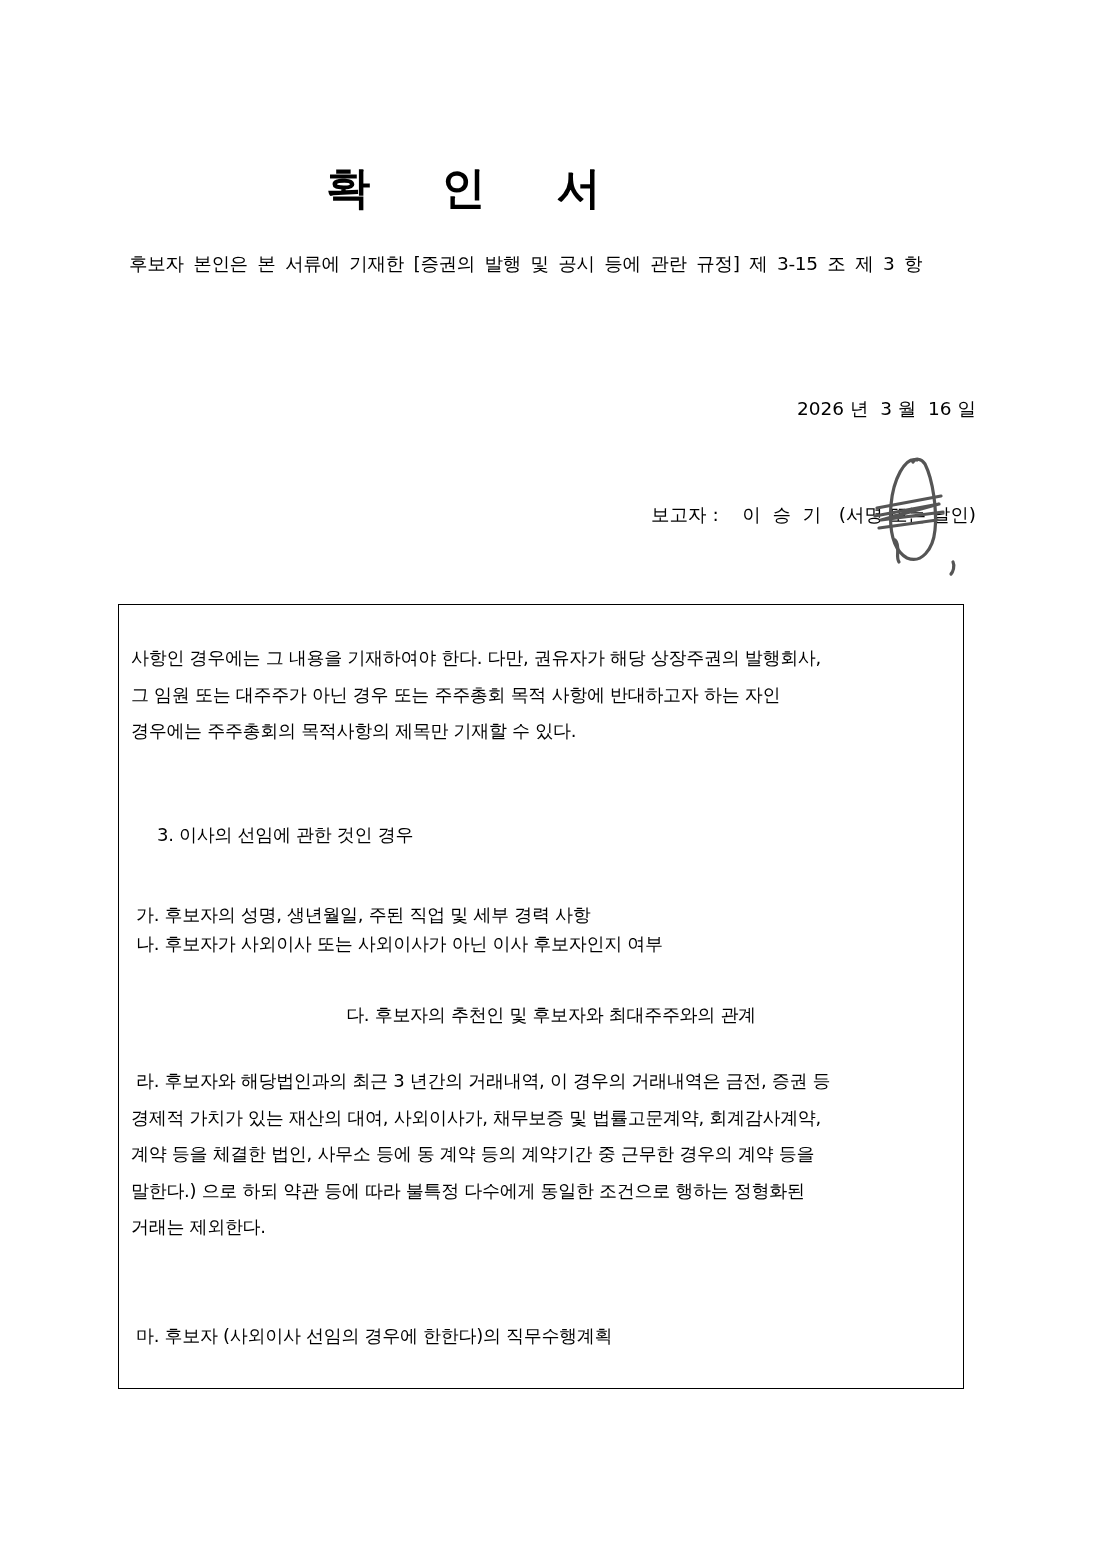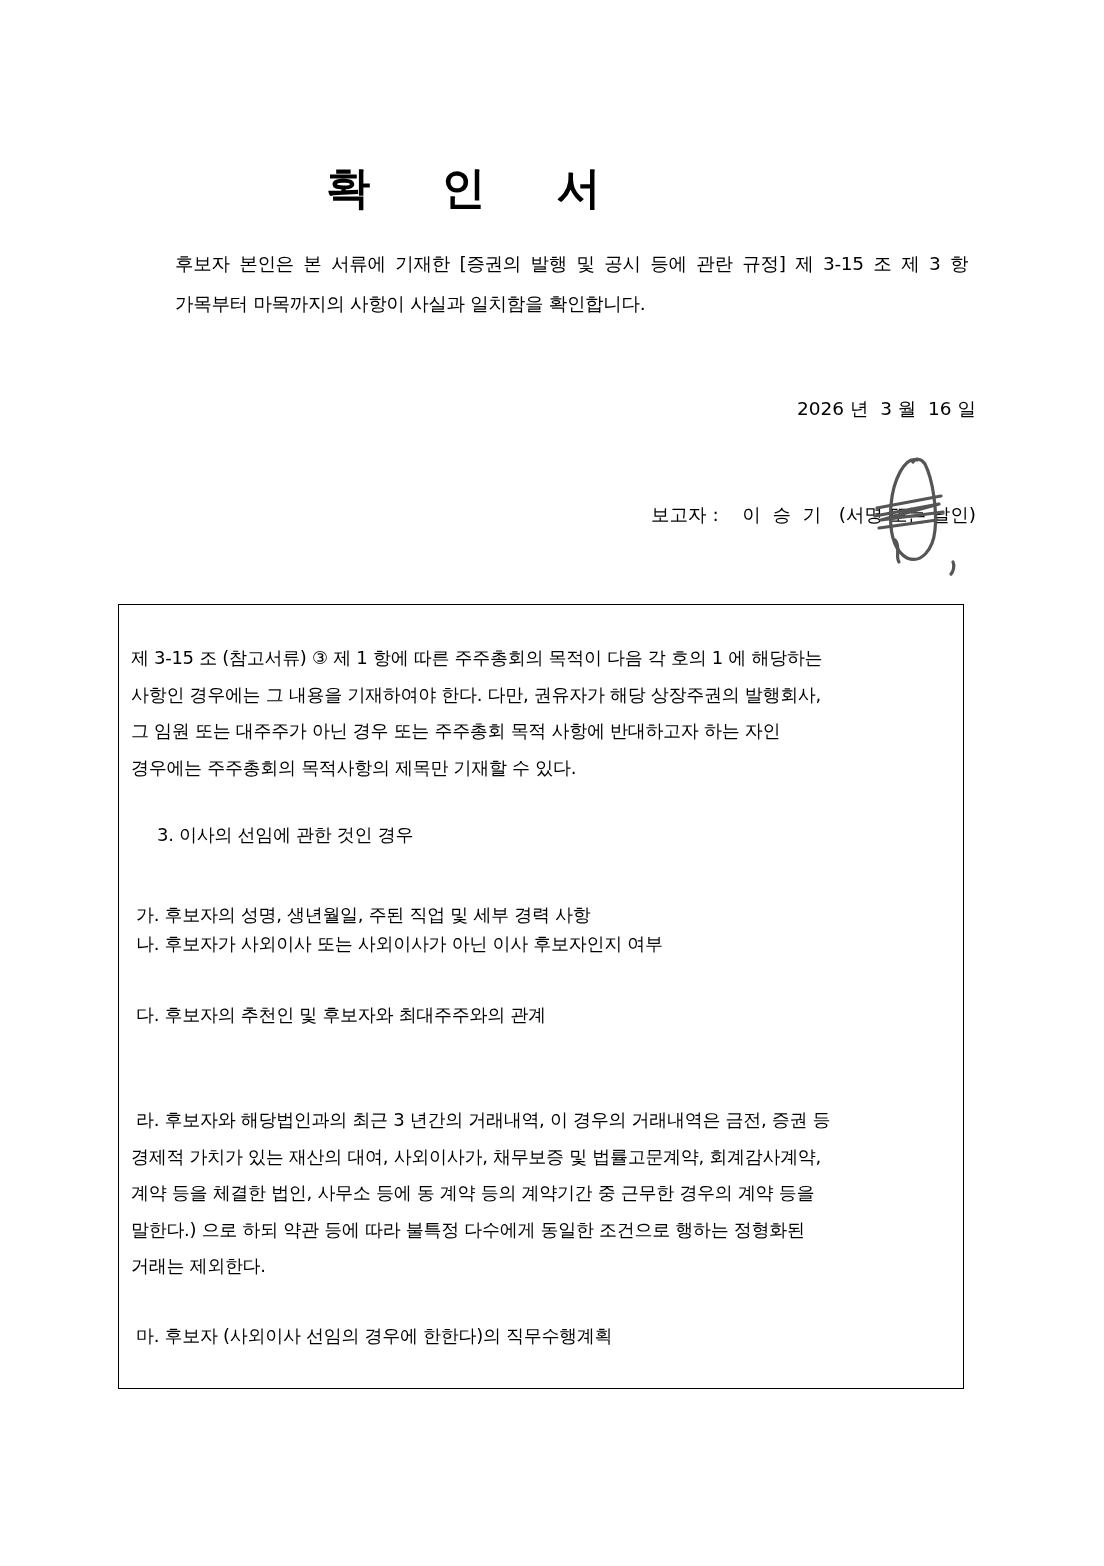--- a/index.html
+++ b/index.html
@@ -30,21 +30,21 @@
     }
     .intro {
       position: absolute;
       left: 129px;
       top: 244px;
       width: 850px;
       font-size: 18.5px;
       line-height: 40px;
       letter-spacing: -0.3px;
     }
-    .intro .line { display: block; white-space: nowrap; margin-left: 46px; }
+    .intro .line { display: block; white-space: nowrap; }
     .intro .line1 { word-spacing: 4px; }
     .date {
       position: absolute;
       right: 128px;
       top: 394px;
       font-size: 18.5px;
       line-height: 30px;
       white-space: pre;
     }
     .signer {
@@ -83,64 +83,62 @@
     }
     .ref-text .line { display: block; }
   </style>
 </head>
 <body>
 
 <div class="title">확 인 서</div>
 
 <div class="intro">
   <span class="line line1">후보자 본인은 본 서류에 기재한 [증권의 발행 및 공시 등에 관란 규정] 제 3-15 조 제 3 항</span>
-  <span class="line">가목부터 마목까지의 사항이 사실과 일치함을 확인합니다.</span>
 </div>
 
 <div class="date">2026 년  3 월  16 일</div>
 
 <div class="signer">보고자 :    이  승  기   (서명 또는 날인)</div>
 
 <svg class="signature" viewBox="0 0 120 130" xmlns="http://www.w3.org/2000/svg">
   <g fill="none" stroke="#555555" stroke-width="3.2" stroke-linecap="round" stroke-linejoin="round">
     <path d="M62 10 C 50 6, 38 30, 36 55 C 34 80, 38 100, 52 108 C 66 114, 78 100, 80 80 C 82 60, 78 30, 70 14 C 66 8, 60 8, 58 12"></path>
     <path d="M22 58 L 86 46"></path>
     <path d="M20 66 L 84 54 L 26 70 L 88 62"></path>
     <path d="M24 78 L 82 70"></path>
     <path d="M40 90 C 46 96, 40 106, 44 112"></path>
     <path d="M98 112 C 100 116, 98 122, 96 124"></path>
   </g>
 </svg>
 
 <div class="ref-box"></div>
 
 <div class="ref-text" style="top: 640px;">
-  <span class="line">제 3-15 조 (참고서류) ③ 제 1 항에 따른 주주총회의 목적이 다음 각 호의 1 에 해당하는</span>
   <span class="line">사항인 경우에는 그 내용을 기재하여야 한다. 다만, 권유자가 해당 상장주권의 발행회사,</span>
   <span class="line">그 임원 또는 대주주가 아닌 경우 또는 주주총회 목적 사항에 반대하고자 하는 자인</span>
   <span class="line">경우에는 주주총회의 목적사항의 제목만 기재할 수 있다.</span>
 </div>
 
 <div class="ref-text" style="top: 817px; margin-left: 26px;">
   <span class="line">3. 이사의 선임에 관한 것인 경우</span>
 </div>
 
 <div class="ref-text" style="top: 855px; left: 136px; margin-top: 42px;">
   <span class="line">가. 후보자의 성명, 생년월일, 주된 직업 및 세부 경력 사항</span>
 </div>
 
 <div class="ref-text" style="top: 926px; left: 136px;">
   <span class="line">나. 후보자가 사외이사 또는 사외이사가 아닌 이사 후보자인지 여부</span>
 </div>
 
-<div class="ref-text" style="top: 997px; left: 136px;">
+<div class="ref-text" style="top: 997px; left: 136px; text-align: center;">
   <span class="line">다. 후보자의 추천인 및 후보자와 최대주주와의 관계</span>
 </div>
 
-<div class="ref-text" style="top: 1102px;">
+<div class="ref-text" style="top: 1063px;">
   <span class="line" style="padding-left: 5px;">라. 후보자와 해당법인과의 최근 3 년간의 거래내역, 이 경우의 거래내역은 금전, 증권 등</span>
   <span class="line">경제적 가치가 있는 재산의 대여, 사외이사가, 채무보증 및 법률고문계약, 회계감사계약,</span>
   <span class="line">계약 등을 체결한 법인, 사무소 등에 동 계약 등의 계약기간 중 근무한 경우의 계약 등을</span>
   <span class="line">말한다.) 으로 하되 약관 등에 따라 불특정 다수에게 동일한 조건으로 행하는 정형화된</span>
   <span class="line">거래는 제외한다.</span>
 </div>
 
 <div class="ref-text" style="top: 1318px; left: 136px;">
   <span class="line">마. 후보자 (사외이사 선임의 경우에 한한다)의 직무수행계획</span>
 </div>

